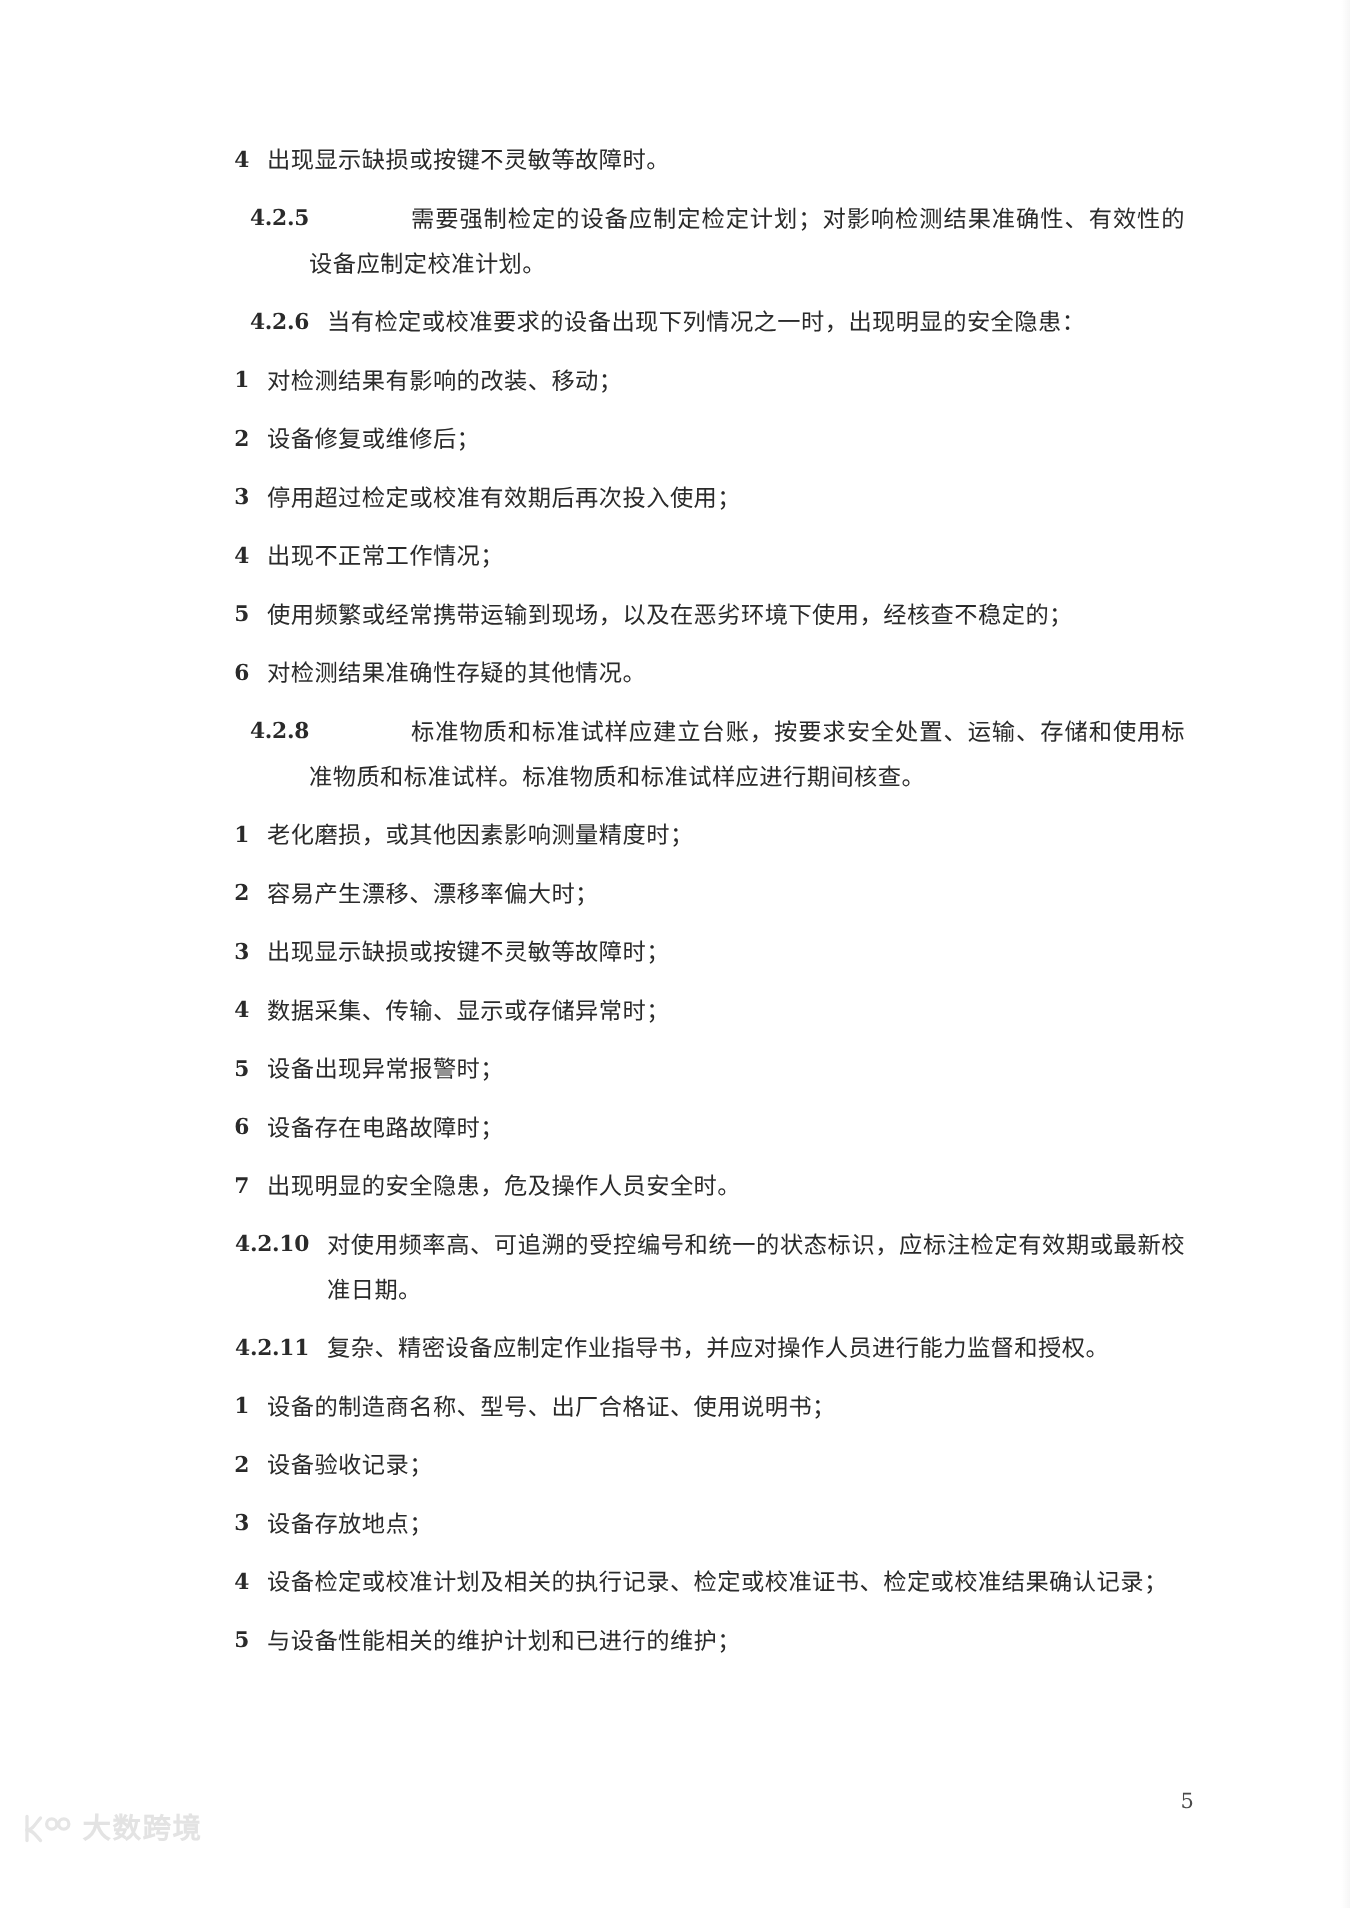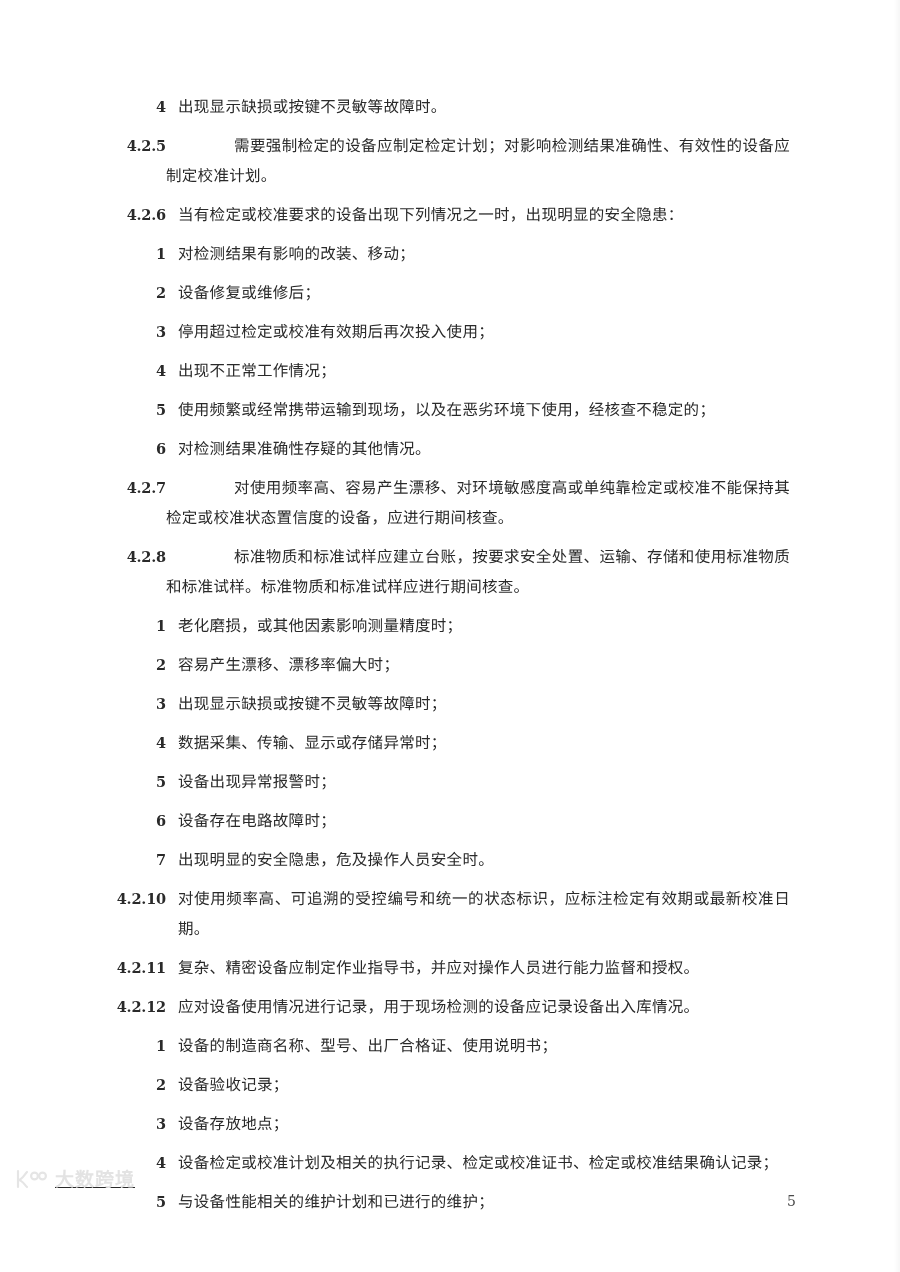--- a/index.html
+++ b/index.html
@@ -47,20 +47,21 @@
     font-weight: bold;
     font-size: 14.5px;
     line-height: 30px;
     letter-spacing: -0.2px;
     white-space: nowrap;
   }
   
   .row.section > .label {
     width: 56px;
     padding-right: 0;
+    margin-left: 40px;
   }
   
   .row.item > .label {
     width: 56px;
   }
   .body {
     flex: 1 1 auto;
     font-size: 15.5px;
     line-height: 30px;
     text-align: justify;
@@ -100,27 +101,26 @@
     right: 104px;
     top: 1193px;
     font-size: 14px;
     font-family: "DejaVu Serif", "Liberation Serif", serif;
     color: #4a4a4a;
   }
   
   .watermark {
     position: absolute;
     left: 14px;
-    top: 1168px;
+    top: 1208px;
     display: flex;
     align-items: flex-start;
     gap: 7px;
     opacity: 1;
     user-select: none;
-    text-decoration: underline;
   }
   .wm-mark {
     width: 34px;
     height: 22px;
     position: relative;
     flex: 0 0 auto;
   }
   .wm-text {
     font-family: "DejaVu Sans", "Liberation Sans", sans-serif;
     font-size: 19px;
@@ -168,24 +168,20 @@
       </div>
       <div class="row item">
         <div class="label">5</div>
         <div class="body">使用频繁或经常携带运输到现场，以及在恶劣环境下使用，经核查不稳定的；</div>
       </div>
       <div class="row item">
         <div class="label">6</div>
         <div class="body">对检测结果准确性存疑的其他情况。</div>
       </div>
       <div class="row section wrap">
-        <div class="label">4.2.7</div>
-        <div class="body">对使用频率高、容易产生漂移、对环境敏感度高或单纯靠检定或校准不能保持其检定或校准状态置信度的设备，应进行期间核查。</div>
-      </div>
-      <div class="row section wrap">
         <div class="label">4.2.8</div>
         <div class="body">标准物质和标准试样应建立台账，按要求安全处置、运输、存储和使用标准物质和标准试样。标准物质和标准试样应进行期间核查。</div>
       </div>
       <div class="row item">
         <div class="label">1</div>
         <div class="body">老化磨损，或其他因素影响测量精度时；</div>
       </div>
       <div class="row item">
         <div class="label">2</div>
         <div class="body">容易产生漂移、漂移率偏大时；</div>
@@ -210,24 +206,20 @@
         <div class="label">7</div>
         <div class="body">出现明显的安全隐患，危及操作人员安全时。</div>
       </div>
       <div class="row section">
         <div class="label">4.2.10</div>
         <div class="body">对使用频率高、可追溯的受控编号和统一的状态标识，应标注检定有效期或最新校准日期。</div>
       </div>
       <div class="row section">
         <div class="label">4.2.11</div>
         <div class="body">复杂、精密设备应制定作业指导书，并应对操作人员进行能力监督和授权。</div>
-      </div>
-      <div class="row section">
-        <div class="label">4.2.12</div>
-        <div class="body">应对设备使用情况进行记录，用于现场检测的设备应记录设备出入库情况。</div>
       </div>
       <div class="row item">
         <div class="label">1</div>
         <div class="body">设备的制造商名称、型号、出厂合格证、使用说明书；</div>
       </div>
       <div class="row item">
         <div class="label">2</div>
         <div class="body">设备验收记录；</div>
       </div>
       <div class="row item">

